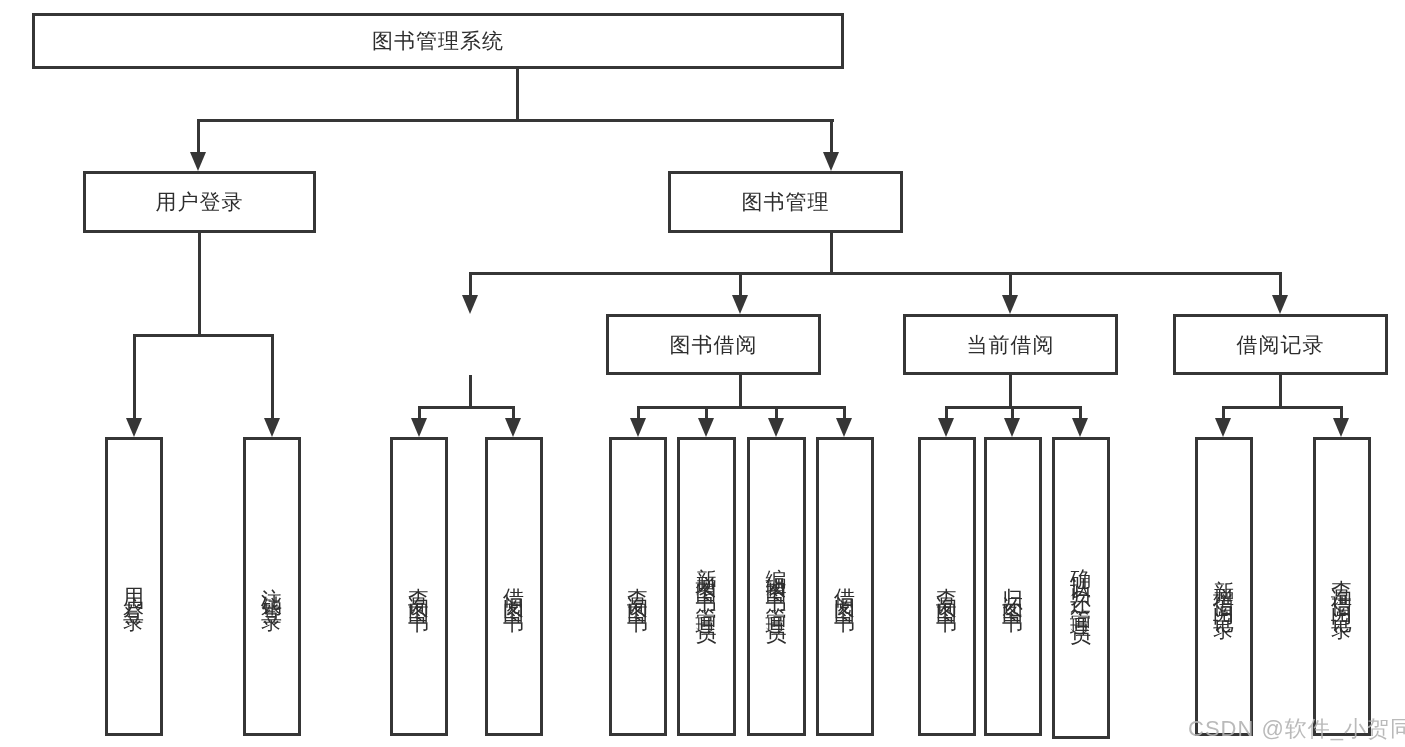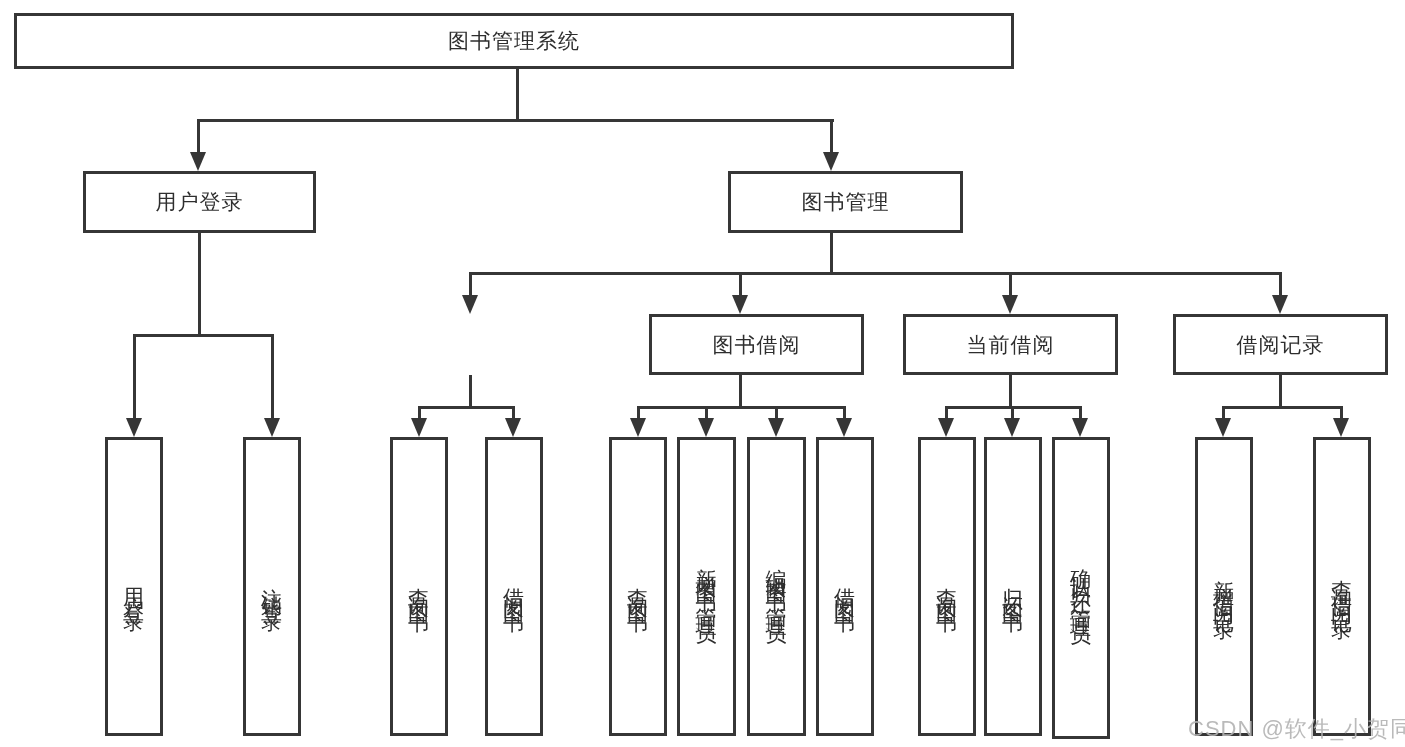--- a/index.html
+++ b/index.html
@@ -26,26 +26,26 @@
   .watermark {
     position:absolute; left:1188px; top:714px; font-size:22px; color:#b3b3b3;
     opacity:0.9; white-space:nowrap; letter-spacing:1px;
   }
 </style>
 </head>
 <body>
 
 <div class="stage">
 
-  <div class="box hbox" style="left:14px;top:13px;width:1000px;height:56px">图书管理系统</div>
+  <div class="box hbox" style="left:32px;top:13px;width:812px;height:56px">图书管理系统</div>
 
   <div class="box hbox" style="left:83px;top:171px;width:233px;height:62px">用户登录</div>
-  <div class="box hbox" style="left:728px;top:171px;width:235px;height:62px">图书管理</div>
+  <div class="box hbox" style="left:668px;top:171px;width:235px;height:62px">图书管理</div>
 
-  <div class="box hbox" style="left:649px;top:314px;width:215px;height:61px">图书借阅</div>
+  <div class="box hbox" style="left:606px;top:314px;width:215px;height:61px">图书借阅</div>
   <div class="box hbox" style="left:903px;top:314px;width:215px;height:61px">当前借阅</div>
   <div class="box hbox" style="left:1173px;top:314px;width:215px;height:61px">借阅记录</div>
 
   <div class="box vbox" style="left:105px;top:437px;width:58px;height:299px">用户登录</div>
   <div class="box vbox" style="left:243px;top:437px;width:58px;height:299px">注销登录</div>
 
   <div class="box vbox" style="left:390px;top:437px;width:58px;height:299px">查询图书</div>
   <div class="box vbox" style="left:485px;top:437px;width:58px;height:299px">借阅图书</div>
 
   <div class="box vbox" style="left:609px;top:437px;width:58px;height:299px">查询图书</div>

